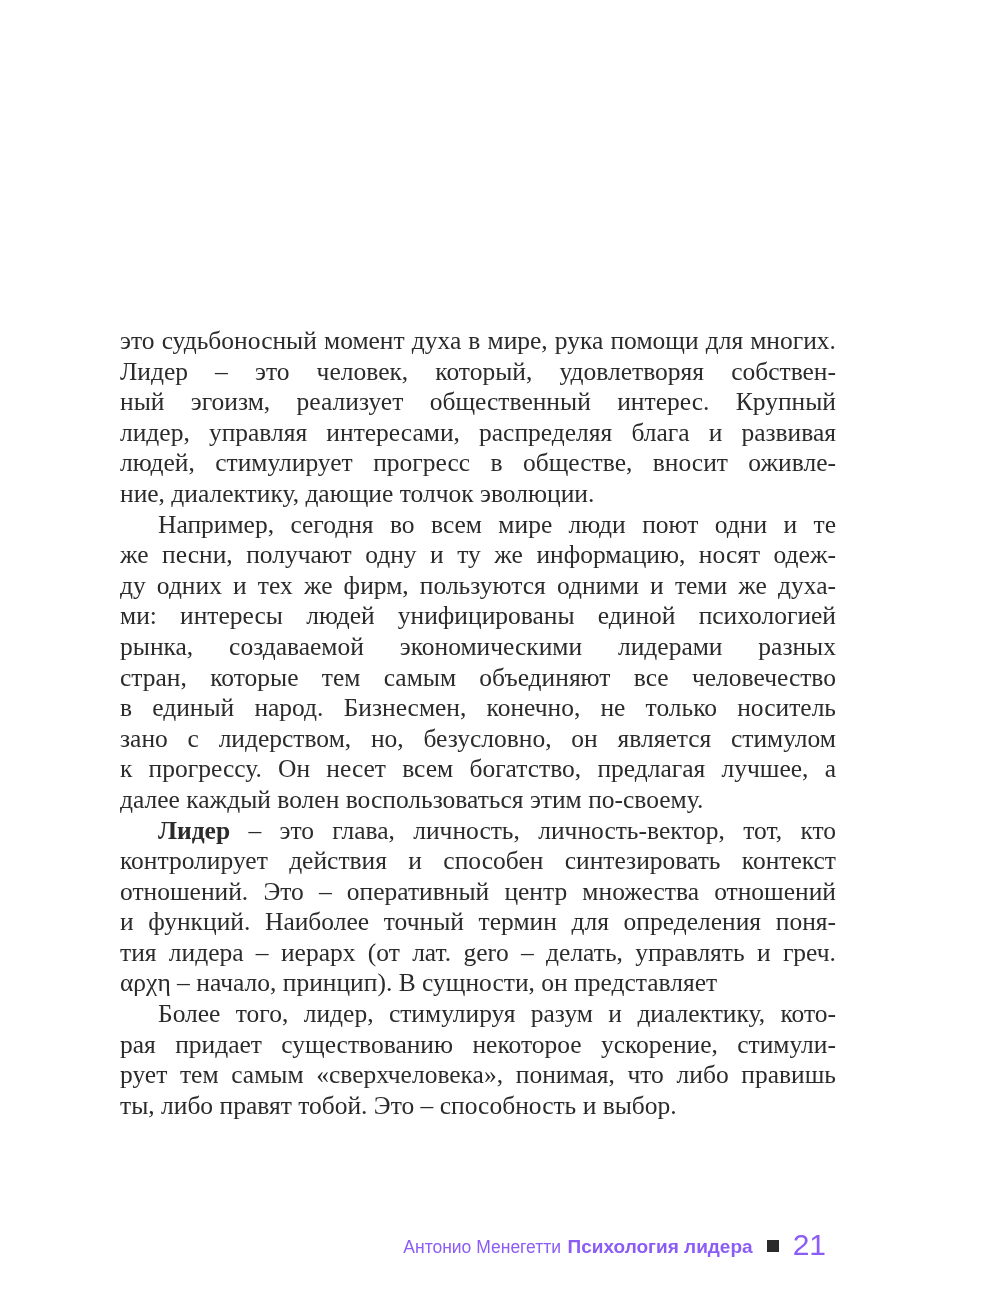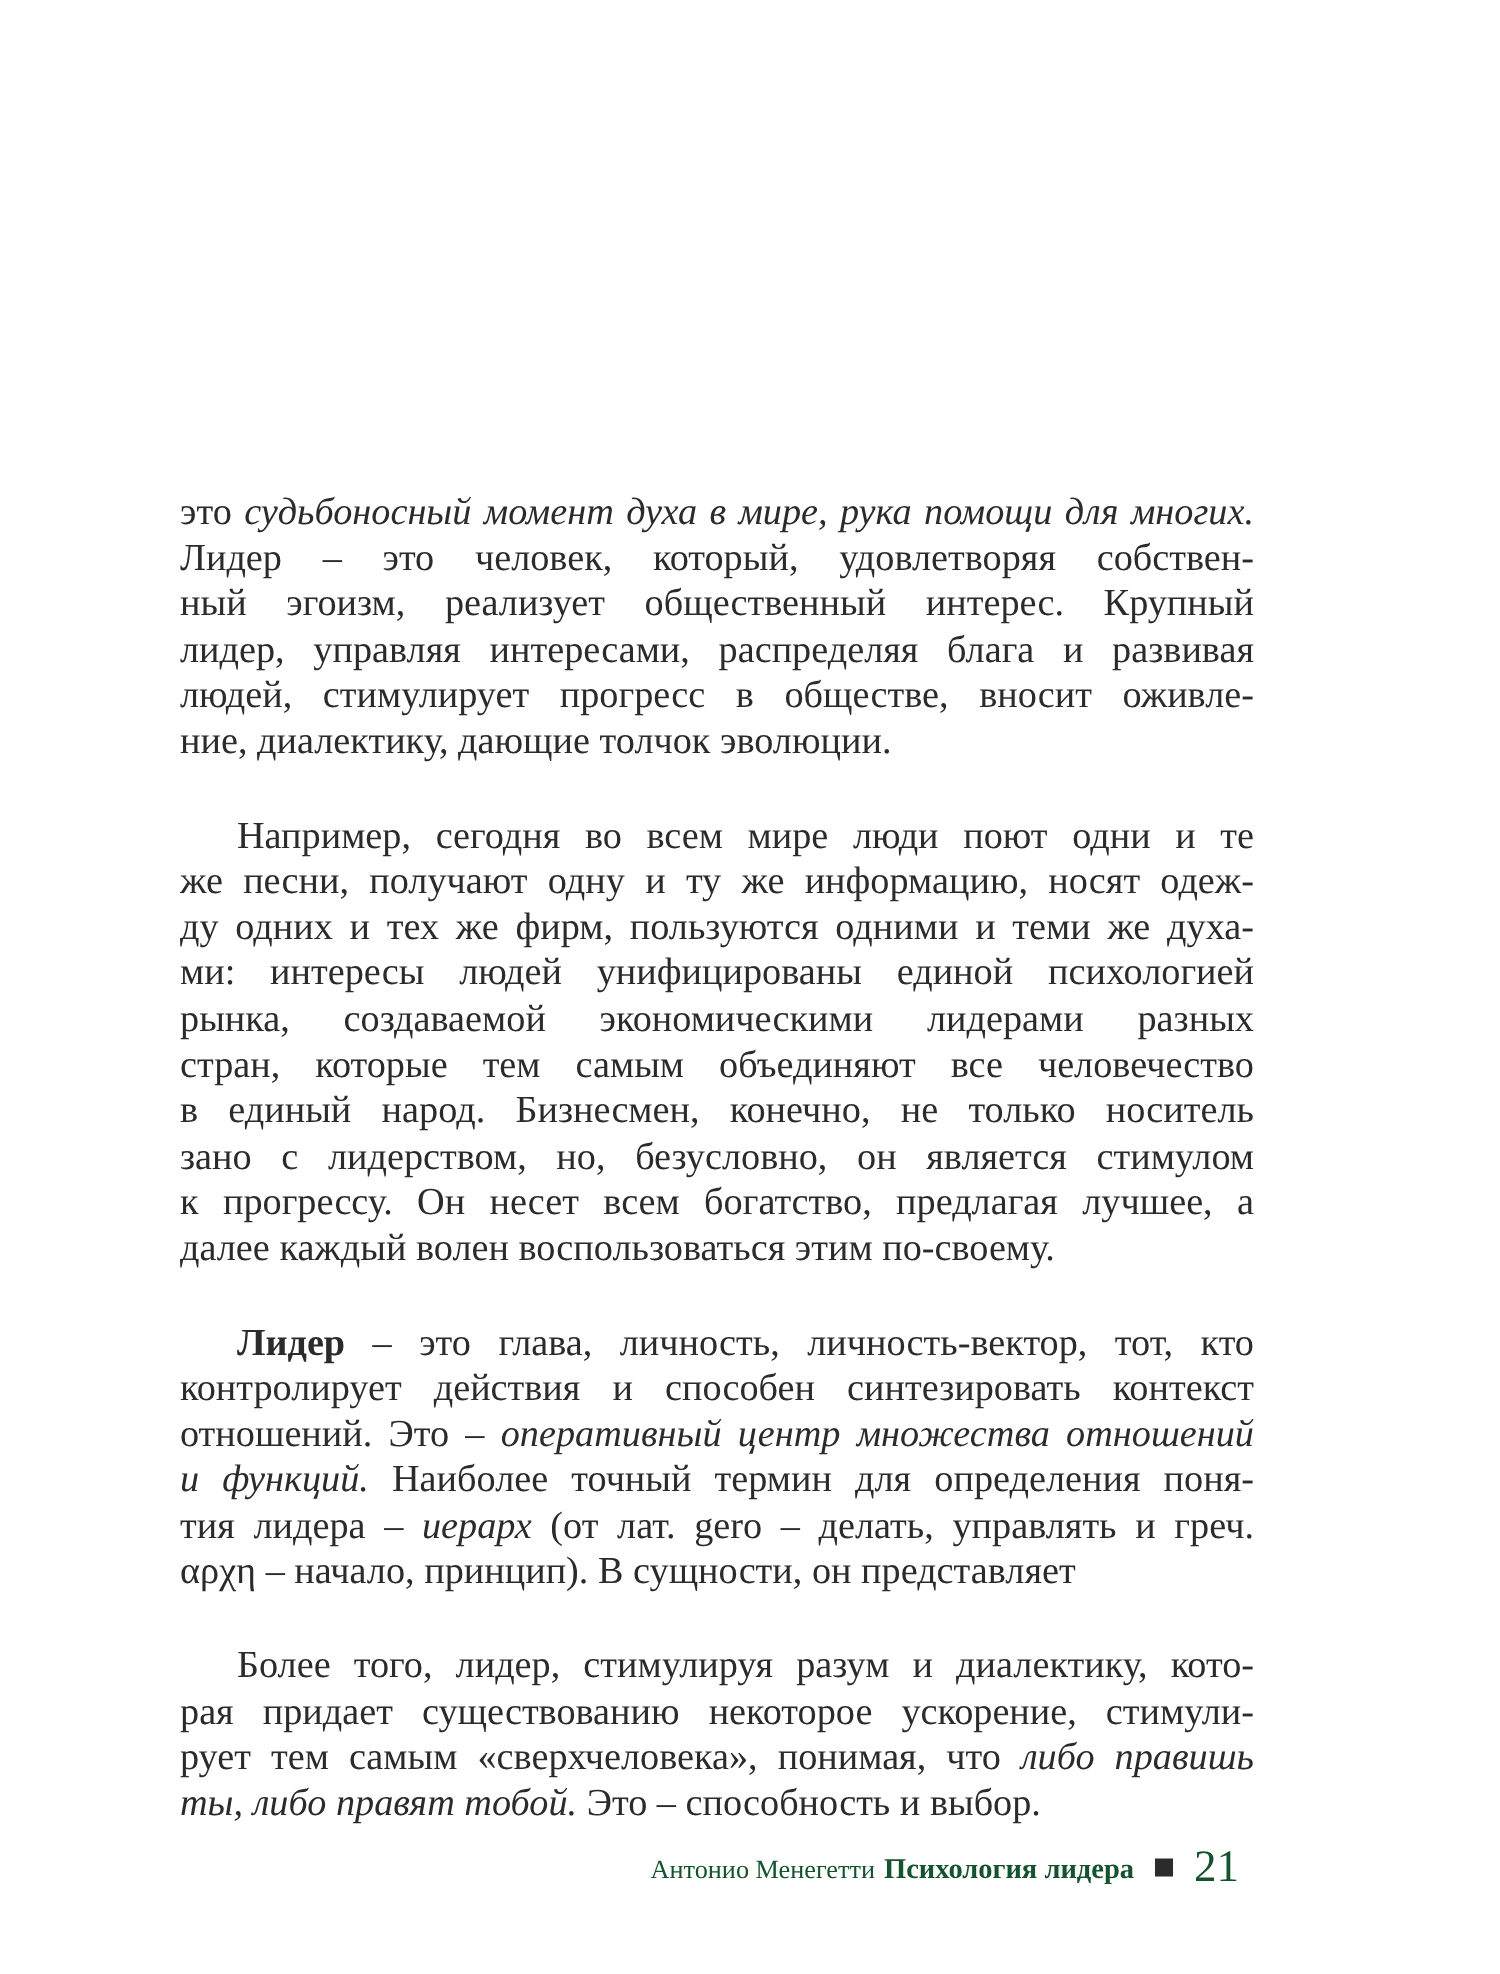--- a/index.html
+++ b/index.html
@@ -10,44 +10,44 @@
     top: 322px;
     width: 716px;
     font-family: "Liberation Serif", "DejaVu Serif", serif;
     font-size: 25.5px;
     line-height: 30.6px;
     color: #2b2b2b;
     text-align: justify;
     hyphens: manual;
   }
   .para { margin: 0; }
-  .para.indent { text-indent: 38px; margin-top: 32px; }
+  .para.indent { text-indent: 38px; }
   .dropcap {
     font-family: "Liberation Sans", "DejaVu Sans", sans-serif;
     font-weight: bold;
     font-size: 64px;
     line-height: 48px;
     color: #1a1a1a;
     letter-spacing: -1px;
     margin-right: 2px;
     vertical-align: baseline;
   }
   .lead { padding-top: 4px; }
-  .it { font-style: italic; }
+  .it { }
   .bd { font-weight: bold; }
   .line { display: block; }
   .just { text-align-last: justify; }
   .footer {
     position: absolute;
     top: 1228px;
     left: 0;
     width: 826px;
     text-align: right;
-    font-family: Liberation Serif, serif;
-    color: #14532d;
+    font-family: Liberation Sans, sans-serif;
+    color: #8b5cf6;
     white-space: nowrap;
   }
   .footer .author { font-size: 17.5px; }
   .footer .title { font-size: 19px; font-weight: bold; margin-left: 2px; }
   .footer .square {
     display: inline-block; width: 12px; height: 12px; background: #2b2b2b;
     margin: 0 14px 0 14px; vertical-align: 1px;
   }
   .footer .num { font-size: 30px; vertical-align: -2px; }
 </style>

